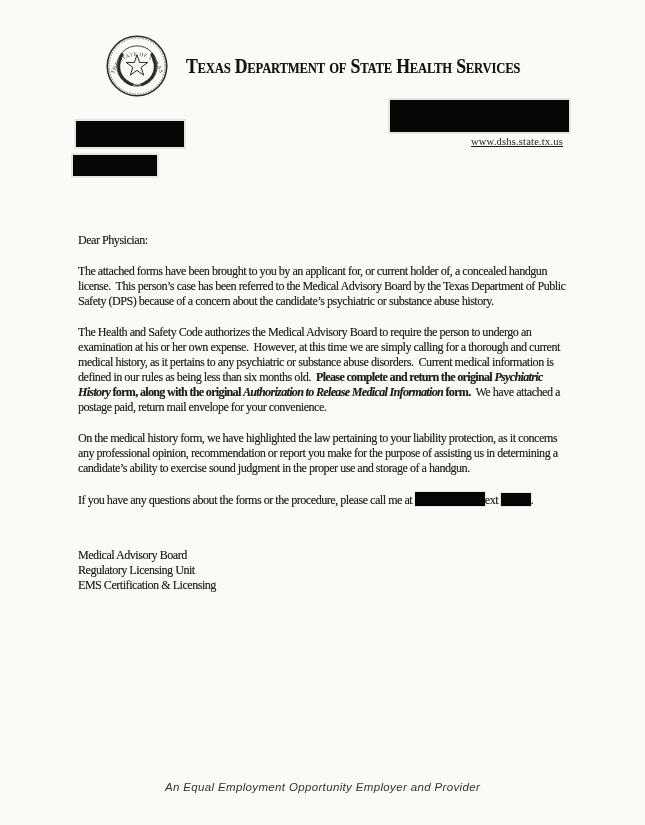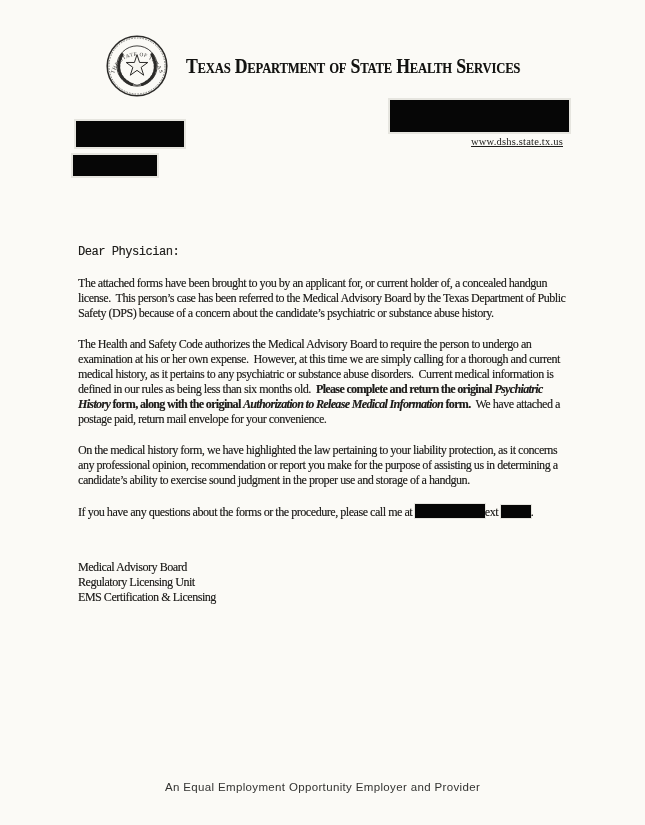--- a/index.html
+++ b/index.html
@@ -35,35 +35,35 @@
   }
   .bar-a{left:390px;top:100px;width:179px;height:32px;}
   .bar-b{left:76px;top:121px;width:108px;height:26px;}
   .bar-c{left:73px;top:155px;width:84px;height:21px;}
   
   .letter{
     position:absolute;left:78px;top:233px;width:494px;
     font-size:12px;line-height:15px;letter-spacing:-0.45px;
     text-shadow:0.2px 0.2px 0.45px rgba(30,29,27,0.45);
   }
-  .salutation{margin:12px 0 12px;white-space:pre-wrap;font-family:Liberation Mono, monospace;}
+  .salutation{margin:0 0 12px;white-space:pre-wrap;}
   .para{margin:16px 0 12px;white-space:pre-wrap;}
   .run-bold{font-weight:700;letter-spacing:-0.65px;}
   .run-italic{font-style:italic;}
   .redact-inline{
     display:inline-block;background:var(--redact,#050505);
     vertical-align:-2px;box-shadow:0 0 0 1px #e6e5df;
   }
   .signature{margin-top:40px;line-height:15px;}
   
   .footer{
     position:absolute;left:0;top:781px;width:645px;
     text-align:center;
     font-family:"Liberation Sans", sans-serif;
-    font-size:11.5px;letter-spacing:0.35px;
+    font-style:italic;font-size:11.5px;letter-spacing:0.35px;
     color:#333331;
   }
   .seal *{vector-effect:non-scaling-stroke;}
 </style>
 </head>
 <body>
 
 <div class="page">
 
   <svg class="seal" viewBox="-40 -40 80 80" xmlns="http://www.w3.org/2000/svg" aria-hidden="true">

